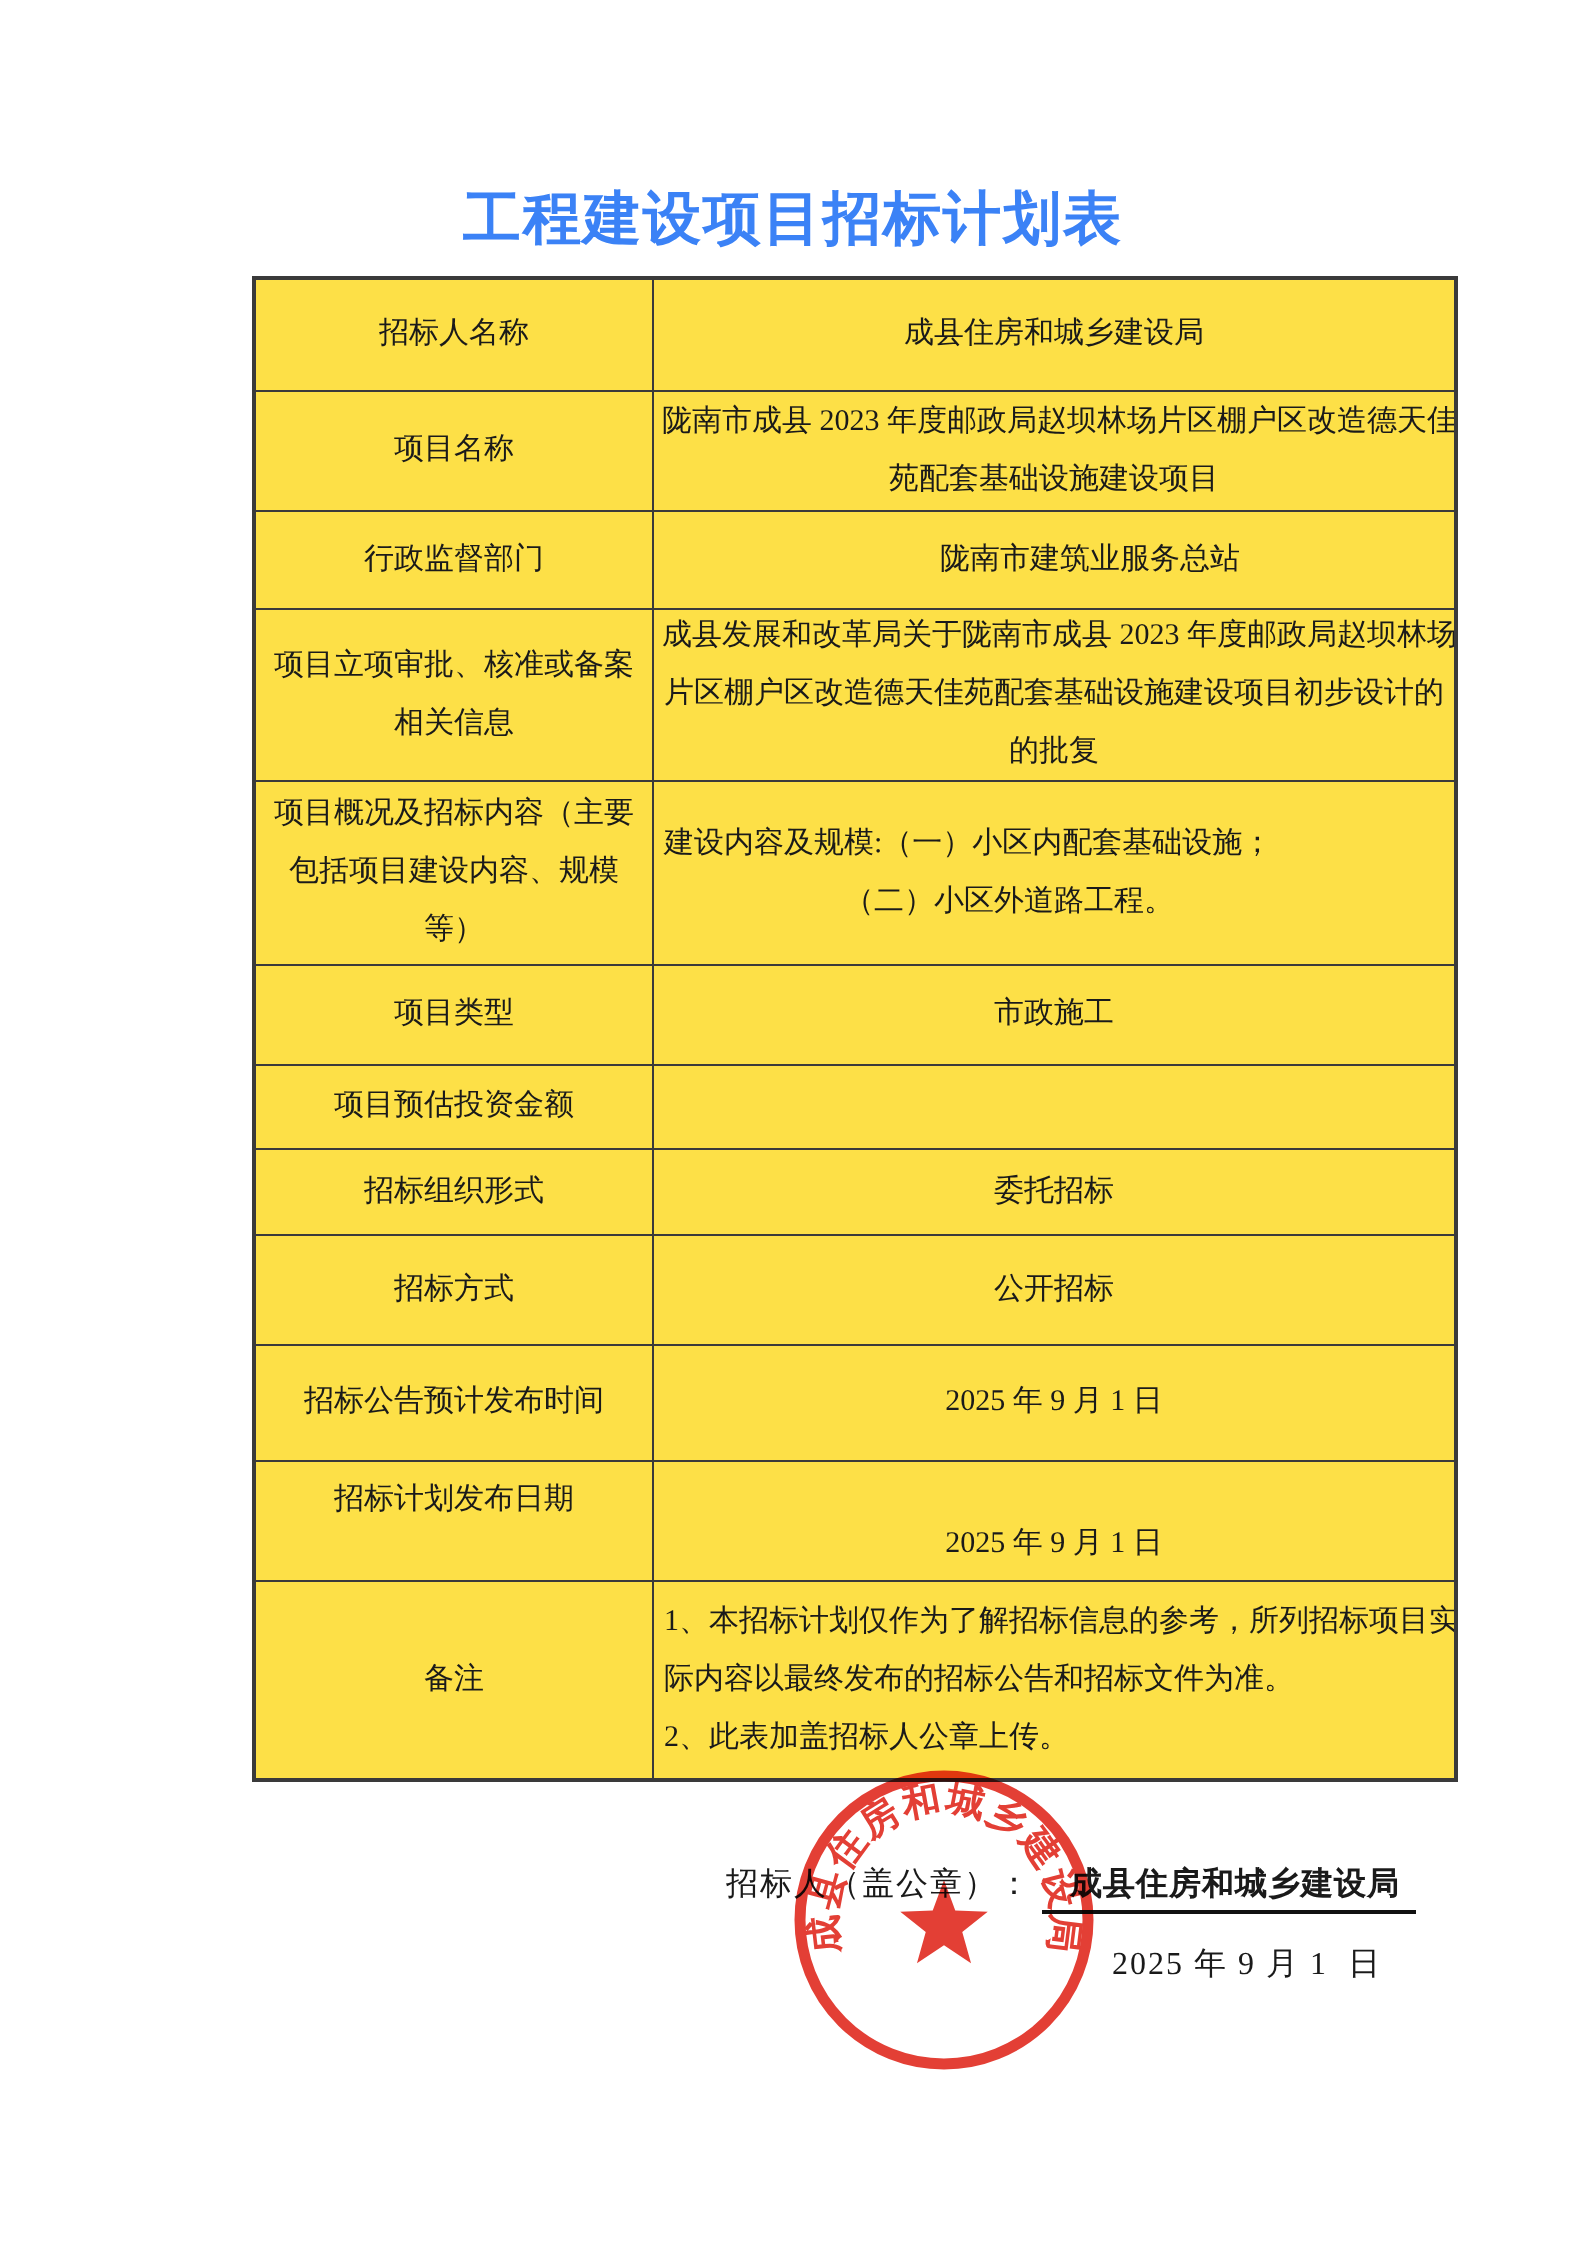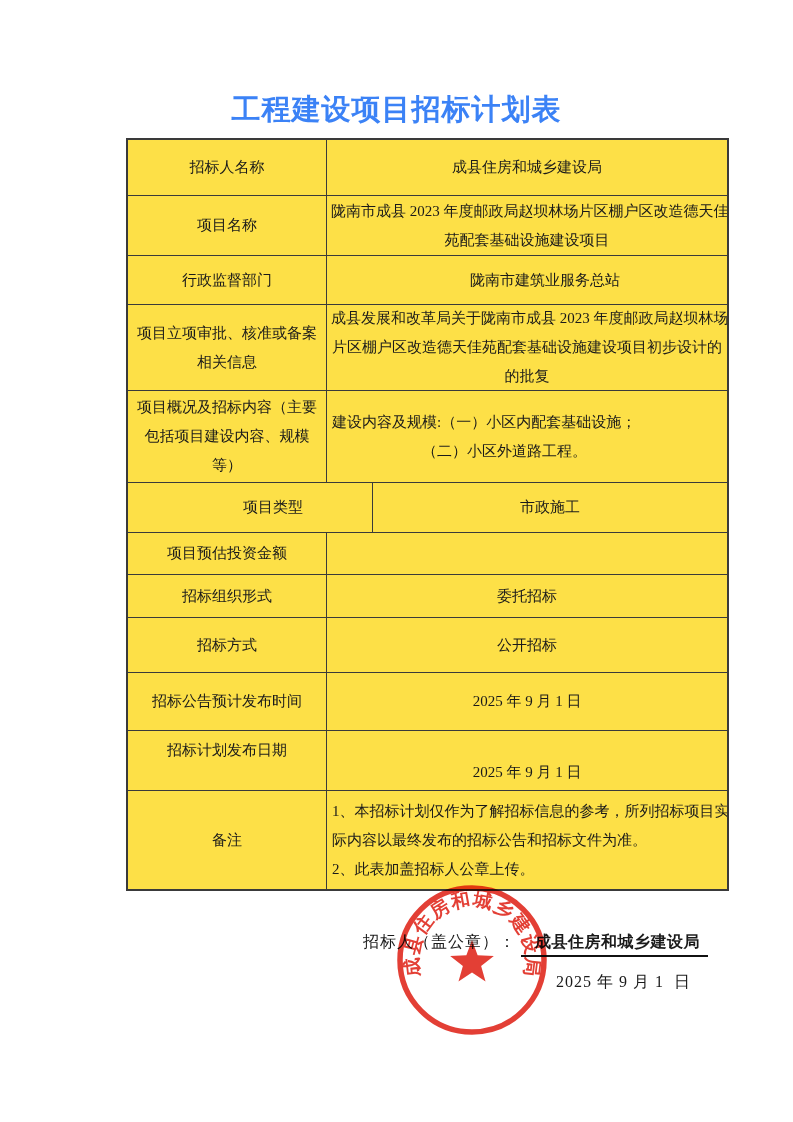--- a/index.html
+++ b/index.html
@@ -97,21 +97,21 @@
         <div class="cell cell-label">
           <div class="line">项目概况及招标内容（主要</div>
           <div class="line">包括项目建设内容、规模</div>
           <div class="line">等）</div>
         </div>
         <div class="cell cell-value align-left">
           <div class="line">建设内容及规模:（一）小区内配套基础设施；</div>
           <div class="line">　　　　　　（二）小区外道路工程。</div>
         </div>
       </div>
-      <div class="row" style="height: 50px; padding-left: 46px;">
+      <div class="row" style="height: 50px;">
         <div class="cell cell-label">
           <div class="line">项目类型</div>
         </div>
         <div class="cell cell-value align-center">
           <div class="line">市政施工</div>
         </div>
       </div>
       <div class="row" style="height: 42px;">
         <div class="cell cell-label">
           <div class="line">项目预估投资金额</div>

